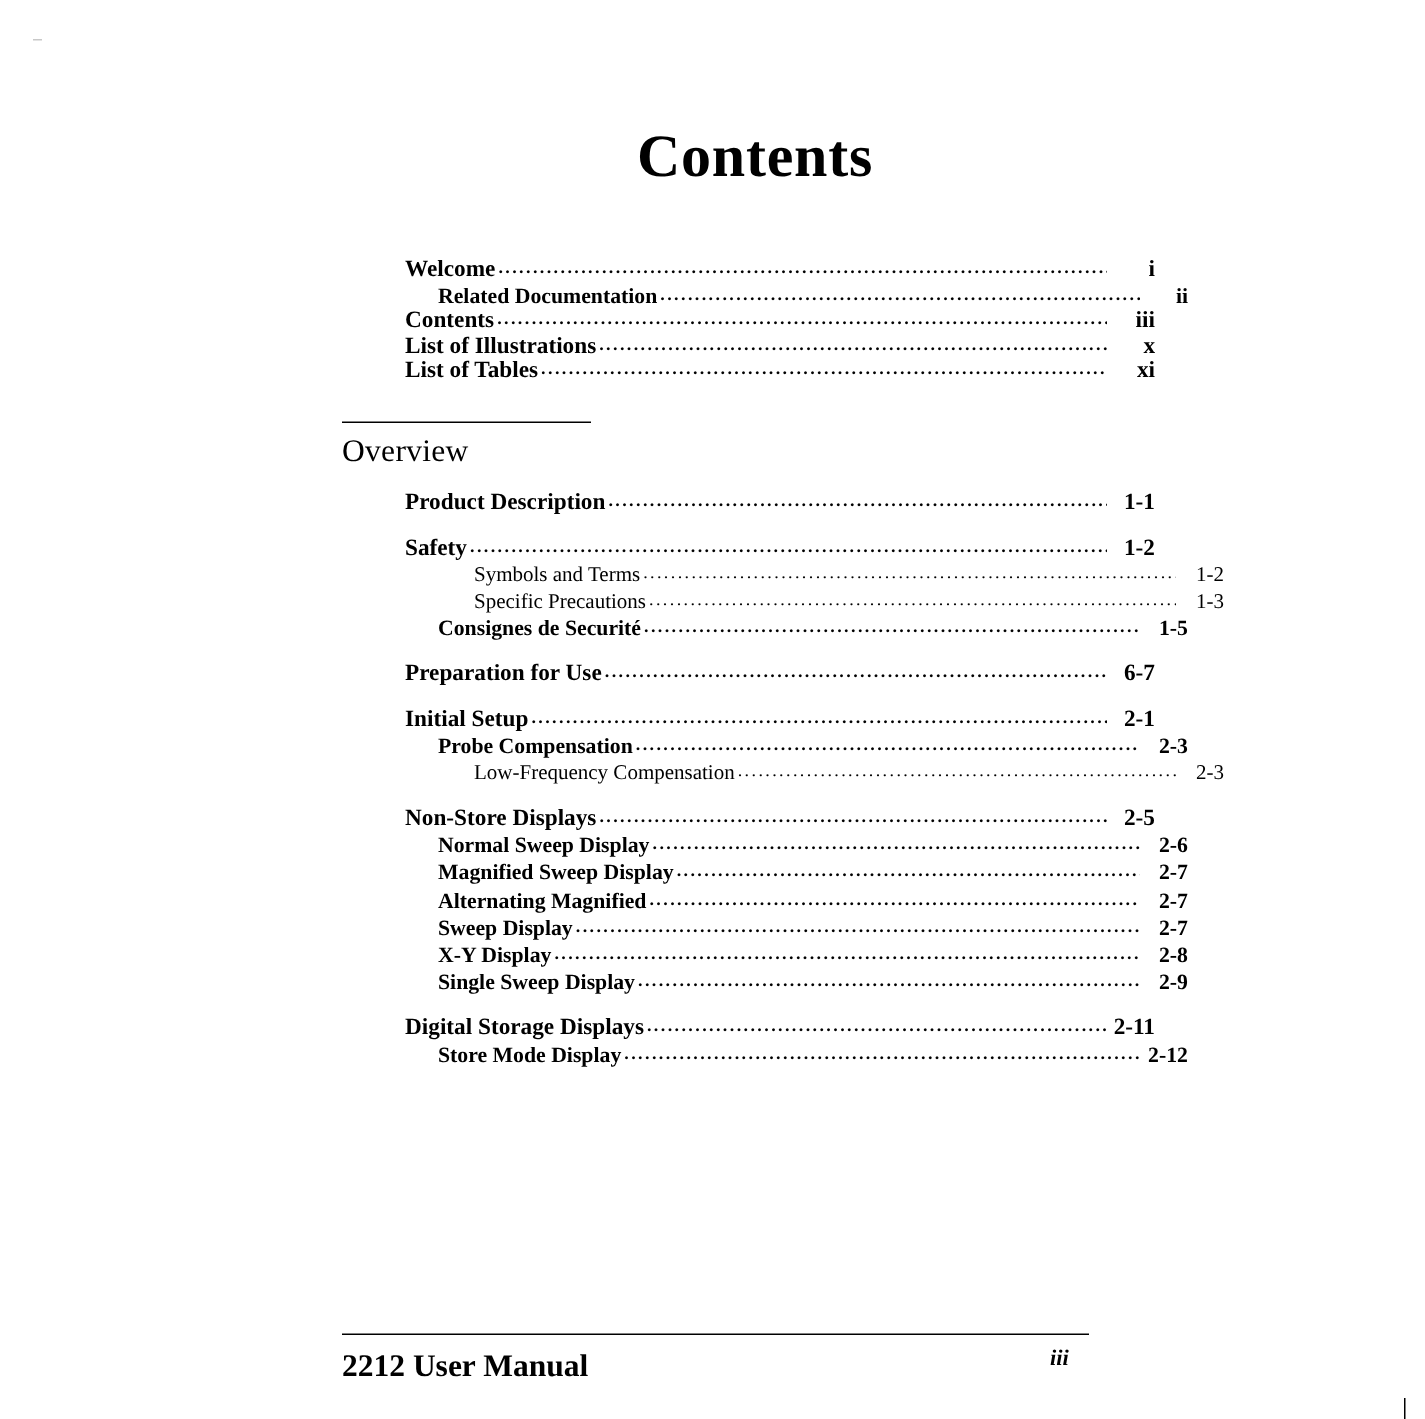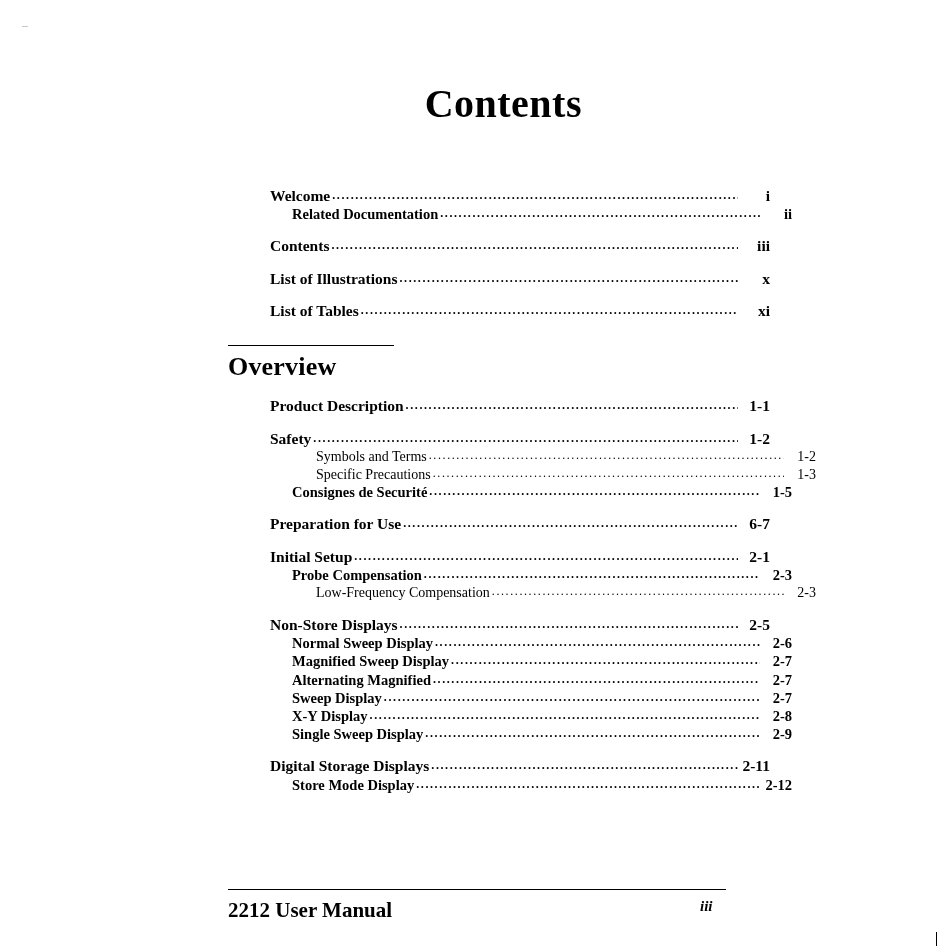--- a/index.html
+++ b/index.html
@@ -61,21 +61,20 @@
   .entry .pg {
     white-space: nowrap;
     text-align: right;
   }
 
   
   .lvl0 {
     font-weight: bold;
     font-size: 15.5px;
     padding-left: 42px;
-    margin-top: 16px;
   }
   .lvl0 .pg { font-weight: bold; min-width: 30px; }
 
   
   .lvl1 {
     font-weight: bold;
     font-size: 14.5px;
     padding-left: 64px;
     margin-top: 3px;
   }
@@ -97,22 +96,22 @@
     padding-left: 0px;
   }
   .chapter .rule {
     width: 166px;
     height: 1px;
     background: #000;
     margin-bottom: 6px;
   }
   .chapter .name {
     font-family: "Liberation Serif", serif;
-    font-weight: bold;
-    font-size: 26px;
+    font-weight: normal;
+    font-size: 21px;
     letter-spacing: 0.2px;
   }
   .grp { margin-top: 14px; }
 
   
   .footer-rule {
     position: absolute;
     left: 228px;
     top: 877px;
     width: 498px;

